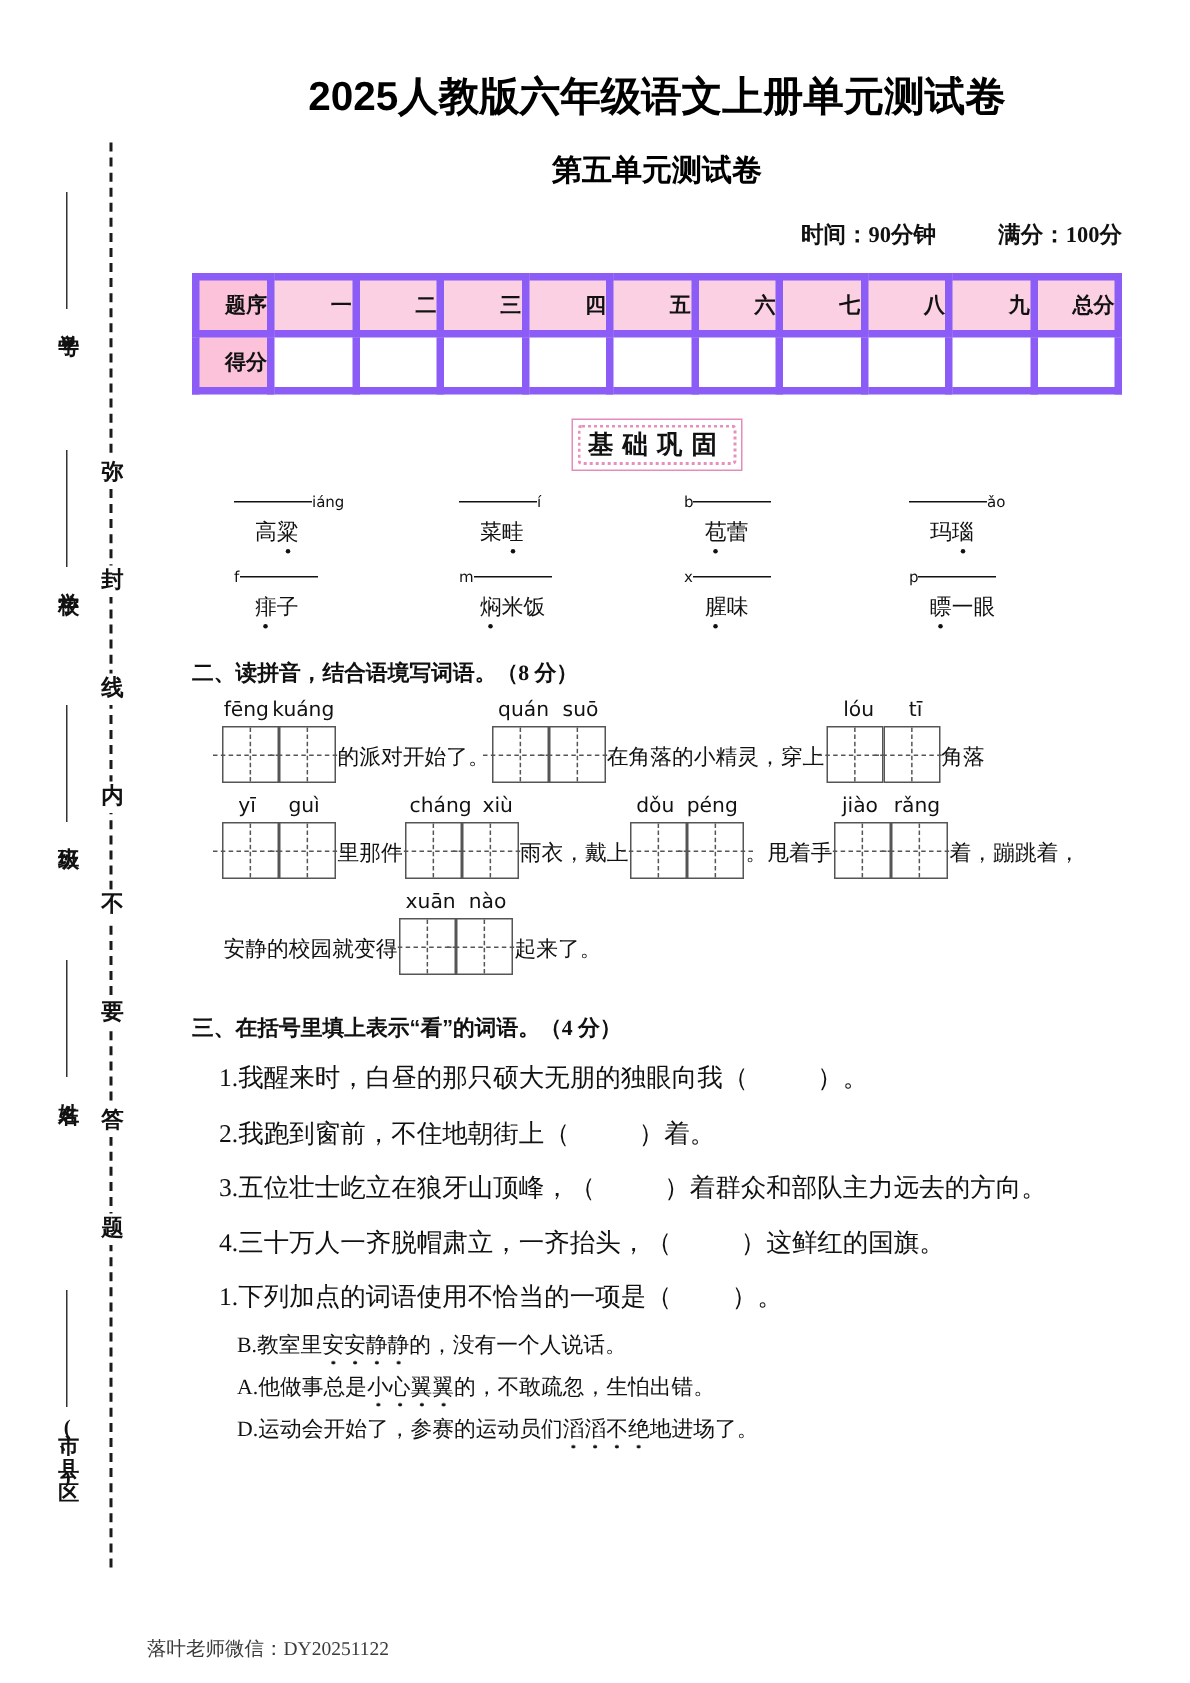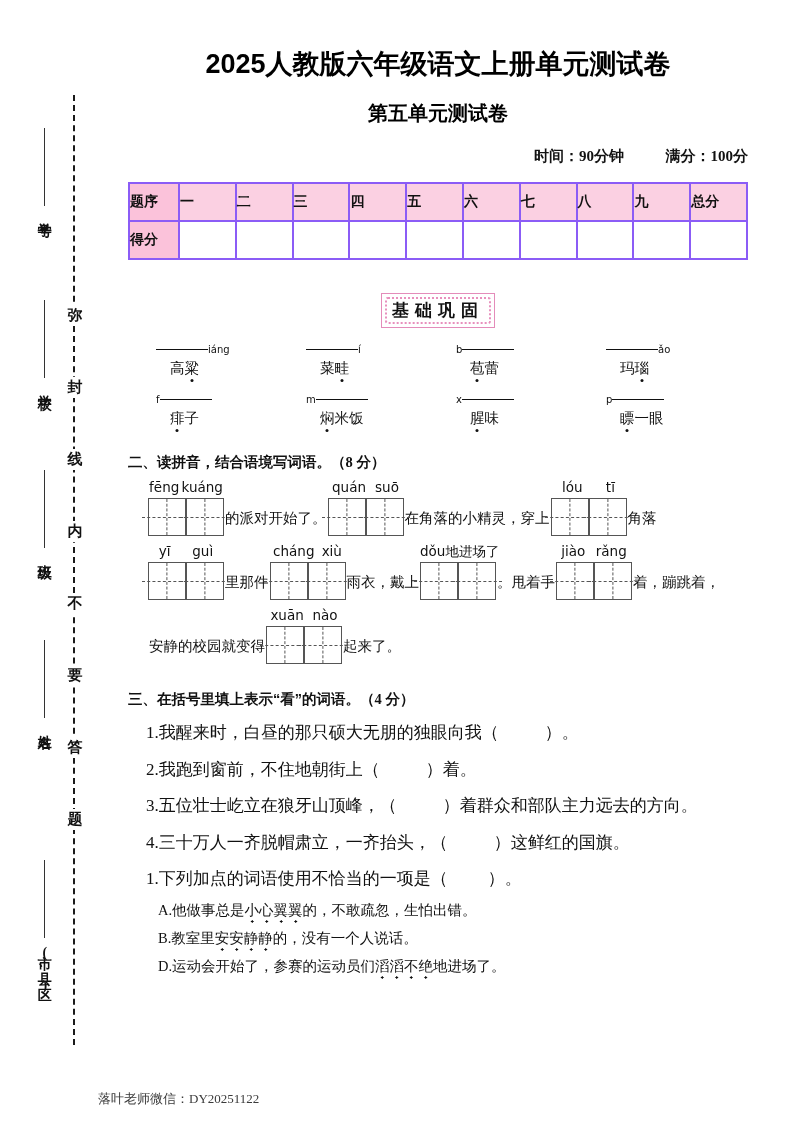--- a/index.html
+++ b/index.html
@@ -95,41 +95,40 @@
   .meta-line .gap { display:inline-block; width: 34px; }
 
   
   table.score-table {
     margin: 9px 0 0;
     width: 100%;
     border-collapse: collapse;
     table-layout: fixed;
   }
   table.score-table td {
-    border: 2px solid #8b5cf6;
+    border: 5px solid #8b5cf6;
     height: 38px;
-    text-align: left;
+    text-align: right;
     font-size: 14px;
     font-weight: 700;
     font-family: "Liberation Serif", serif;
     padding: 0;
   }
   table.score-table td.hdr { background: #fbd0e2; }
   table.score-table td.rowhdr { background: #fbc2da; width: 50px; }
   table.score-table td.blank { background: #fff; }
 
   
   .badge-wrap { text-align:center; margin: 16px 0 0; }
   .badge {
     display: inline-block;
     position: relative;
     padding: 5px 10px;
     border: 1px solid #e48cba;
     background: #fff;
-    margin-top: 17px;
   }
   .badge::before {
     content:"";
     position:absolute; left:3px; top:3px; right:3px; bottom:3px;
     border: 2px dotted #e890bd;
     border-radius: 3px;
     pointer-events:none;
   }
   .badge-text {
     font-size: 17px;
@@ -433,21 +432,21 @@
           </div>
           <div class="tz-cells">
             <div class="tz-cell"></div>
             <div class="tz-cell"></div>
           </div>
         </div>
         <span class="tz-text">雨衣，戴上</span>
         <div class="tz-group">
           <div class="tz-pinyin">
             <span>dǒu</span>
-            <span>地进场了</span>
+            <span>péng</span>
           </div>
           <div class="tz-cells">
             <div class="tz-cell"></div>
             <div class="tz-cell"></div>
           </div>
         </div>
         <span class="tz-text">。甩着手</span>
         <div class="tz-group">
           <div class="tz-pinyin">
             <span>jiào</span>
@@ -481,20 +480,20 @@
   </div>
   <div id="section3-questions">
       <div class="qline"><span>1.</span><span>我醒来时，白昼的那只硕大无朋的独眼向我（</span><span class="paren"><i></i></span><span>）。</span></div>
       <div class="qline"><span>2.</span><span>我跑到窗前，不住地朝街上（</span><span class="paren"><i></i></span><span>）着。</span></div>
       <div class="qline"><span>3.</span><span>五位壮士屹立在狼牙山顶峰，（</span><span class="paren"><i></i></span><span>）着群众和部队主力远去的方向。</span></div>
       <div class="qline"><span>4.</span><span>三十万人一齐脱帽肃立，一齐抬头，（</span><span class="paren"><i></i></span><span>）这鲜红的国旗。</span></div>
     </div>
 
   <div id="section4-body">
       <div class="qline"><span>1.</span><span>下列加点的词语使用不恰当的一项是（</span><span class="paren paren-sm"><i></i></span><span>）。</span></div>
+      <div class="opt"><span>B.</span><span>教室里</span><span class="dotted">安安静静</span><span>的，没有一个人说话。</span></div>
       <div class="opt"><span>A.</span><span>他做事总是</span><span class="dotted">小心翼翼</span><span>的，不敢疏忽，生怕出错。</span></div>
-      <div class="opt"><span>B.</span><span>教室里</span><span class="dotted">安安静静</span><span>的，没有一个人说话。</span></div>
       <div class="opt"><span>D.</span><span>运动会开始了，参赛的运动员们</span><span class="dotted">滔滔不绝</span><span>地进场了。</span></div>
     </div>
 
 </div>
 
 <div class="footer">落叶老师微信：DY20251122</div>
 
 </body></html>

